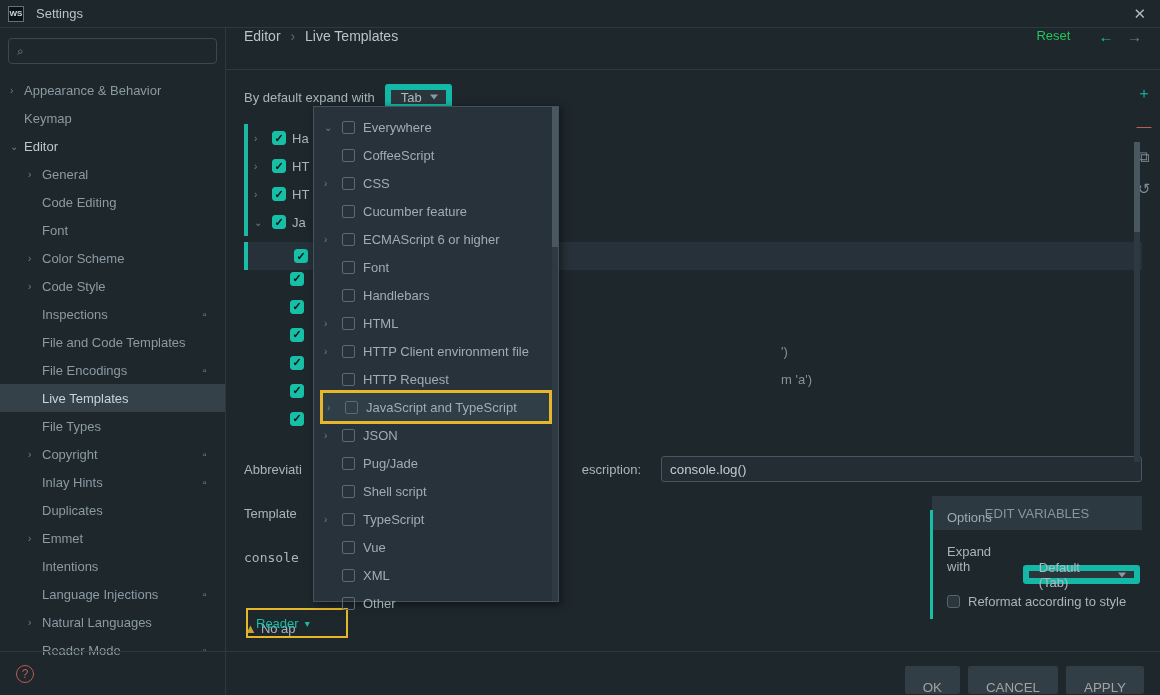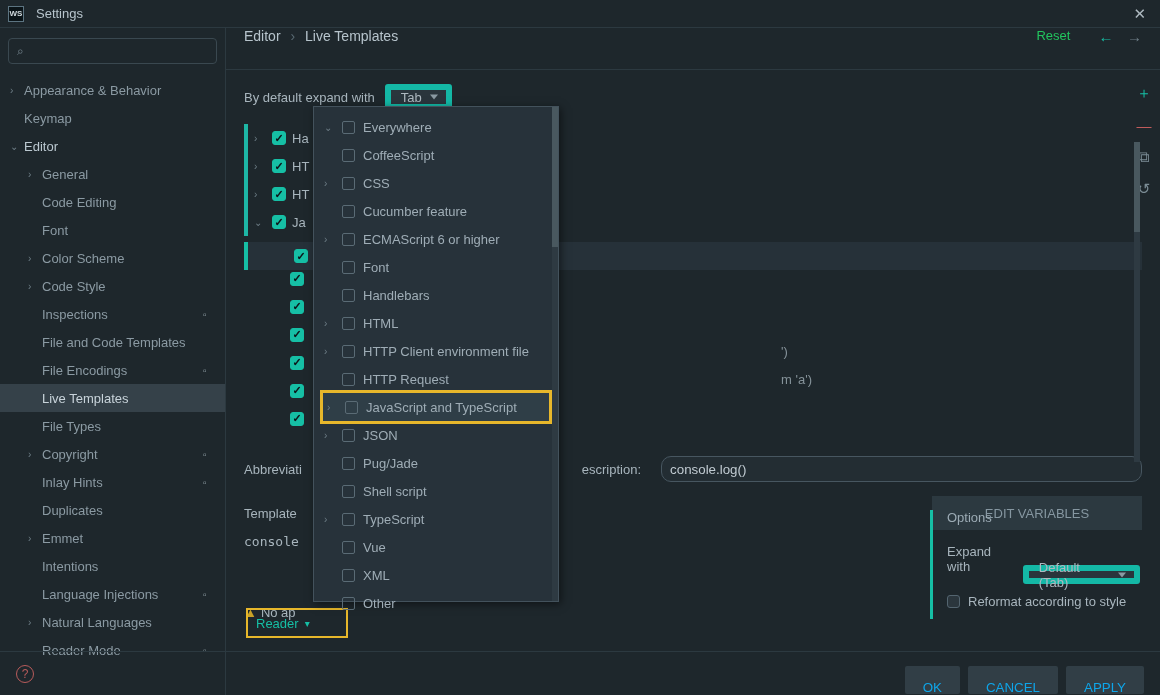--- a/index.html
+++ b/index.html
@@ -148,21 +148,21 @@
     display:flex; flex-direction:column; align-items:center; gap:14px;
   }
   .right-gutter span{ color:#7b8c95; font-size:15px;}
   .right-gutter .plus{ color:#16bfa5;}
   .right-gutter .minus{ color:#c05b5b;}
   
   .form-row { display:flex; align-items:center; margin-top:14px; gap:20px;}
   .text-input {
     background:#232d33;
     border:1px solid #475660;
-    border-radius:10px;
+    border-radius:3px;
     height:26px;
     color:#c1cbd2;
     padding:0 8px;
     flex:1;
   }
   .mono { font-family:"Consolas","Menlo",monospace; }
   .edit-vars {
     width:210px; height:34px;
     background:#2c3940;
     color:#8697a1;
@@ -239,21 +239,21 @@
     padding:0 16px;
   }
   .help-icon {
     width:18px;height:18px;border:1.5px solid #b85b5b;border-radius:50%;
     color:#b85b5b; font-size:12px;
     display:flex;align-items:center;justify-content:center;
   }
   .btn {
     height:28px; padding:14px 18px;
     background:#313e46;
-    color:#0ea5e9;
+    color:#a3a3a3;
     border:none; border-radius:2px;
     margin-left:8px;
     margin-top:12px;
   }
 </style>
 </head>
 <body>
 
 <div class="titlebar">
   <div class="ws-logo">WS</div>
@@ -422,21 +422,21 @@
       <div class="form-row" style="margin-top:18px;">
         <span>Abbreviati</span>
         <span style="width:240px"></span>
         <span>escription:</span>
         <input class="text-input" value="console.log()" style="">
       </div>
       <div class="form-row">
         <span>Template</span>
         <div class="edit-vars">EDIT VARIABLES</div>
       </div>
-      <div class="form-row" style="margin-top:4px;">
+      <div class="form-row" style="margin-top:20px;">
         <span class="mono">console</span>
       </div>
 
       <div style="margin-top:56px; display:flex; align-items:center;">
         <span class="warn-icon">▲</span>
         <span>No ap</span>
       </div>
     </div>
 
     <div class="right-gutter">

